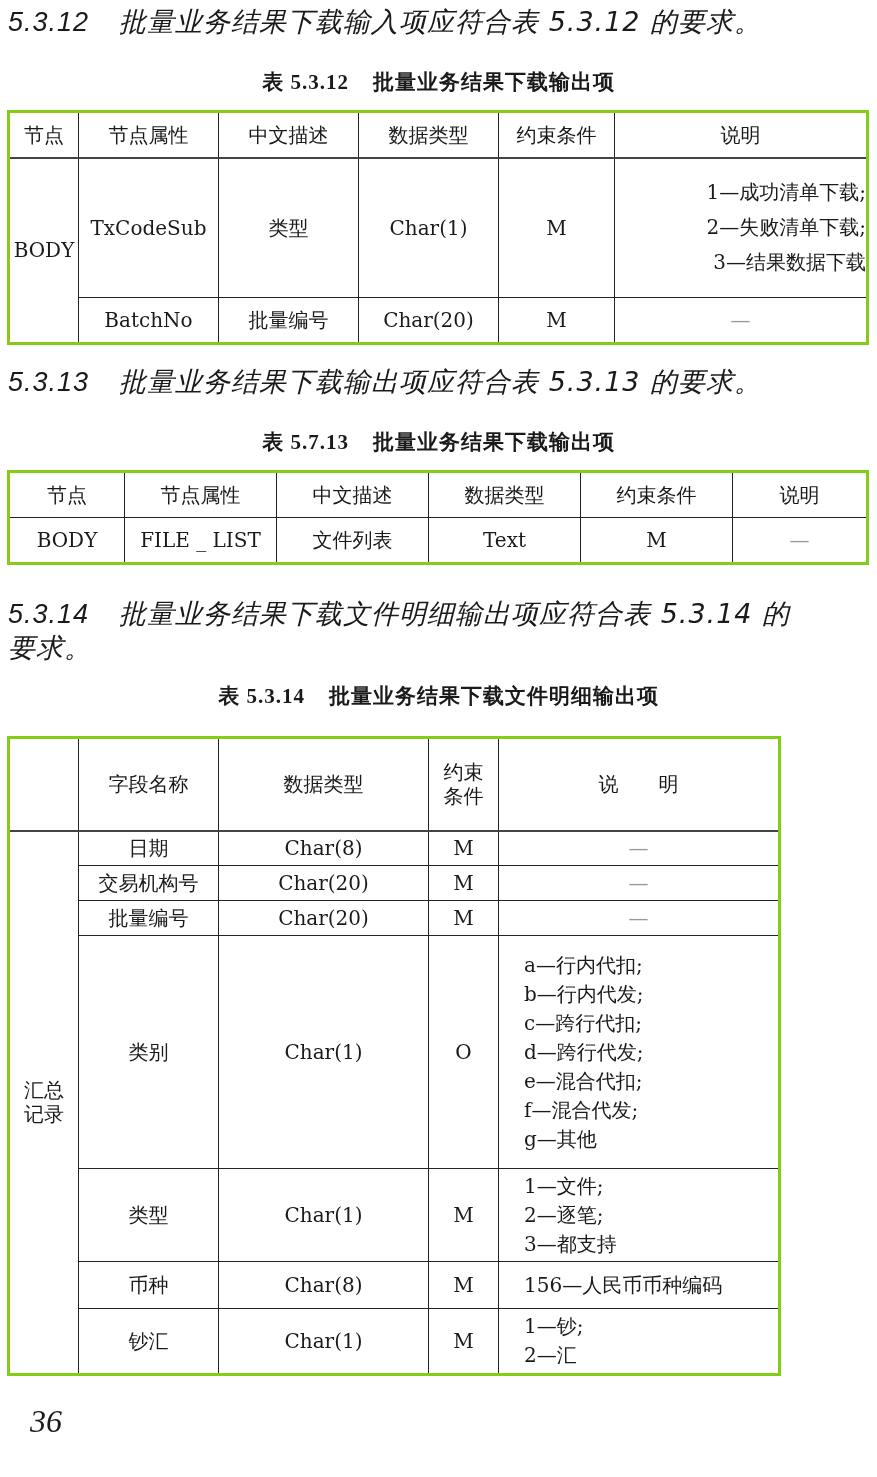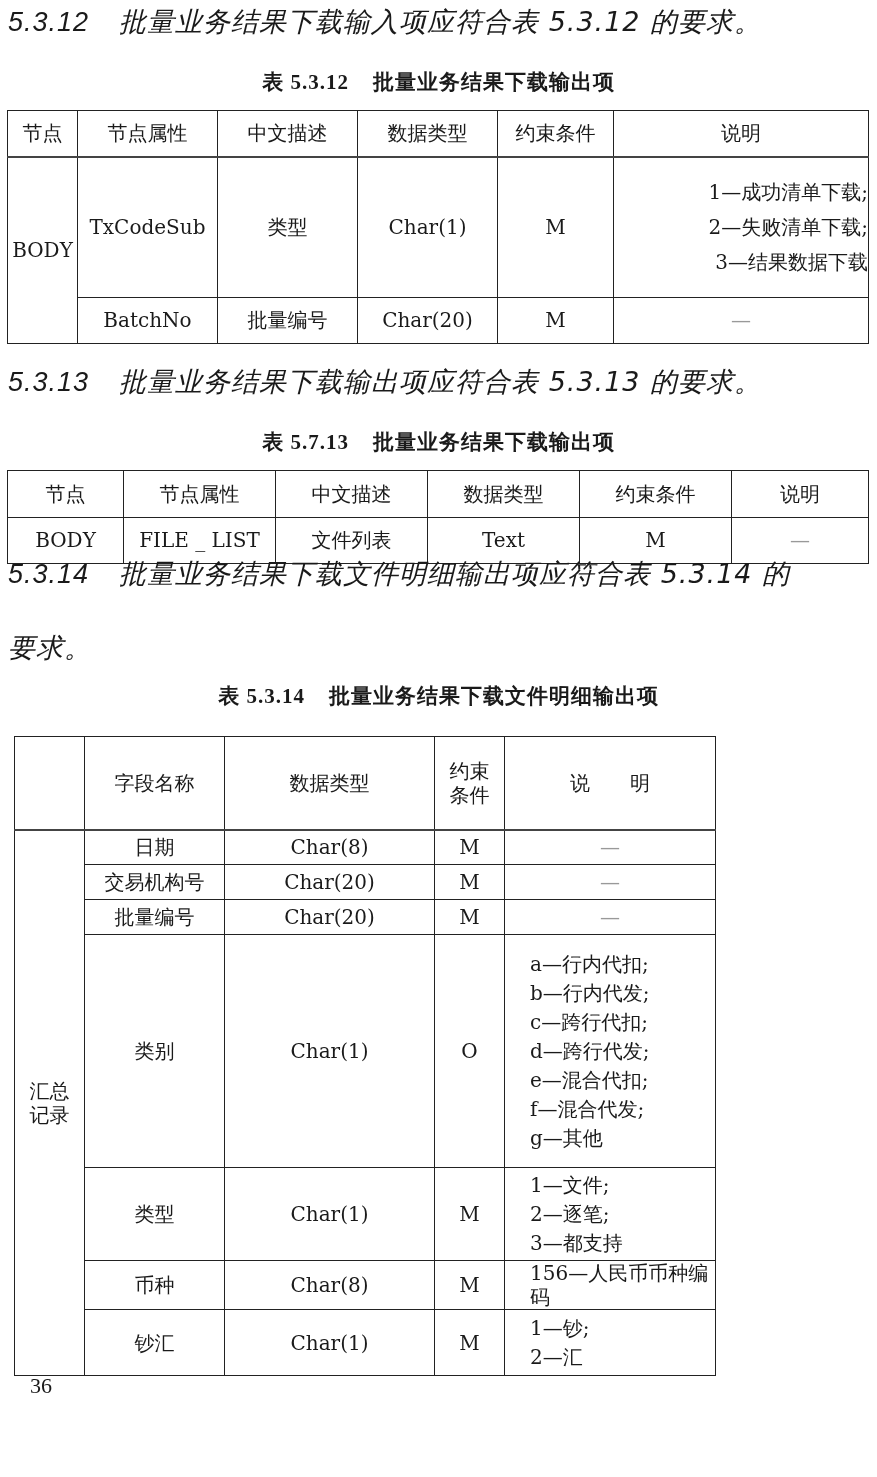--- a/index.html
+++ b/index.html
@@ -4,29 +4,29 @@
 <style>
   html, body { margin:0; padding:0; background:#fff; }
   body { width:877px; height:1477px; position:relative; overflow:hidden; color:#1a1a1a;
          font-family:"DejaVu Serif","Liberation Serif",serif; }
   .abs { position:absolute; }
   .para { left:8px; font-size:27px; letter-spacing:1px; white-space:nowrap; font-family:"DejaVu Sans","Liberation Sans",sans-serif;font-style:italic; }
   .para .num { font-family:"Liberation Sans",sans-serif; margin-right:30px; }
   .cap { left:0; width:877px; text-align:center; font-size:21px; font-weight:bold; letter-spacing:1px;
          font-family:"DejaVu Sans","Liberation Sans",sans-serif; }
   .cap .num { font-family:Liberation Serif, serif; margin-right:24px; }
-  table { position:absolute; border-collapse:collapse; border:1px solid #84cc16; table-layout:fixed; }
+  table { position:absolute; border-collapse:collapse; border:3px solid #84cc16; table-layout:fixed; }
   td { border:1px solid #222; text-align:center; vertical-align:middle; font-size:20px; padding:0;
        font-family:"DejaVu Serif","Liberation Serif",serif; line-height:1.2; }
   .hdrline td { border-bottom:2px solid #444; }
   .left { text-align:left; padding-left:25px; }
   .dash { color:#999; }
   .lines div { line-height:35px;text-align:right; }
   .lines2 div { line-height:29px; }
-  .pageno { left:30px; top:1373px; font-size:22px; font-family:"Liberation Serif",serif; }
+  .pageno { left:30px; top:1403px; font-size:32px; font-style:italic; font-family:"Liberation Serif",serif; }
 </style>
 </head>
 <body>
 
 <div class="abs para" style="top:4px;">
   <span class="num">5.3.12</span><span>批量业务结果下载输入项应符合表 5.3.12 的要求。</span>
 </div>
 <div class="abs cap" style="top:68px;">
   <span class="num">表 5.3.12</span><span>批量业务结果下载输出项</span>
 </div>
@@ -100,29 +100,29 @@
     <td>BODY</td>
     <td>FILE _ LIST</td>
     <td>文件列表</td>
     <td>Text</td>
     <td>M</td>
     <td class="dash">—</td>
   </tr>
 </tbody>
   </table>
 
-<div class="abs para" style="top:556px;">
+<div class="abs para" style="top:596px;">
   <span class="num">5.3.14</span><span>批量业务结果下载文件明细输出项应符合表 5.3.14 的</span>
 </div>
 <div class="abs para" style="top:630px;">要求。</div>
 <div class="abs cap" style="top:682px;">
   <span class="num">表 5.3.14</span><span>批量业务结果下载文件明细输出项</span>
 </div>
 
-<table style="left:14px; top:736px; width:702px; height:640px;">
+<table style="left:7px; top:736px; width:774px; height:640px;">
   <colgroup>
       <col style="width:70px">
       <col style="width:140px">
       <col style="width:210px">
       <col style="width:70px">
       <col>
     </colgroup>
   <tbody>
       <tr class="hdrline" style="height:93px;">
     <td></td>

